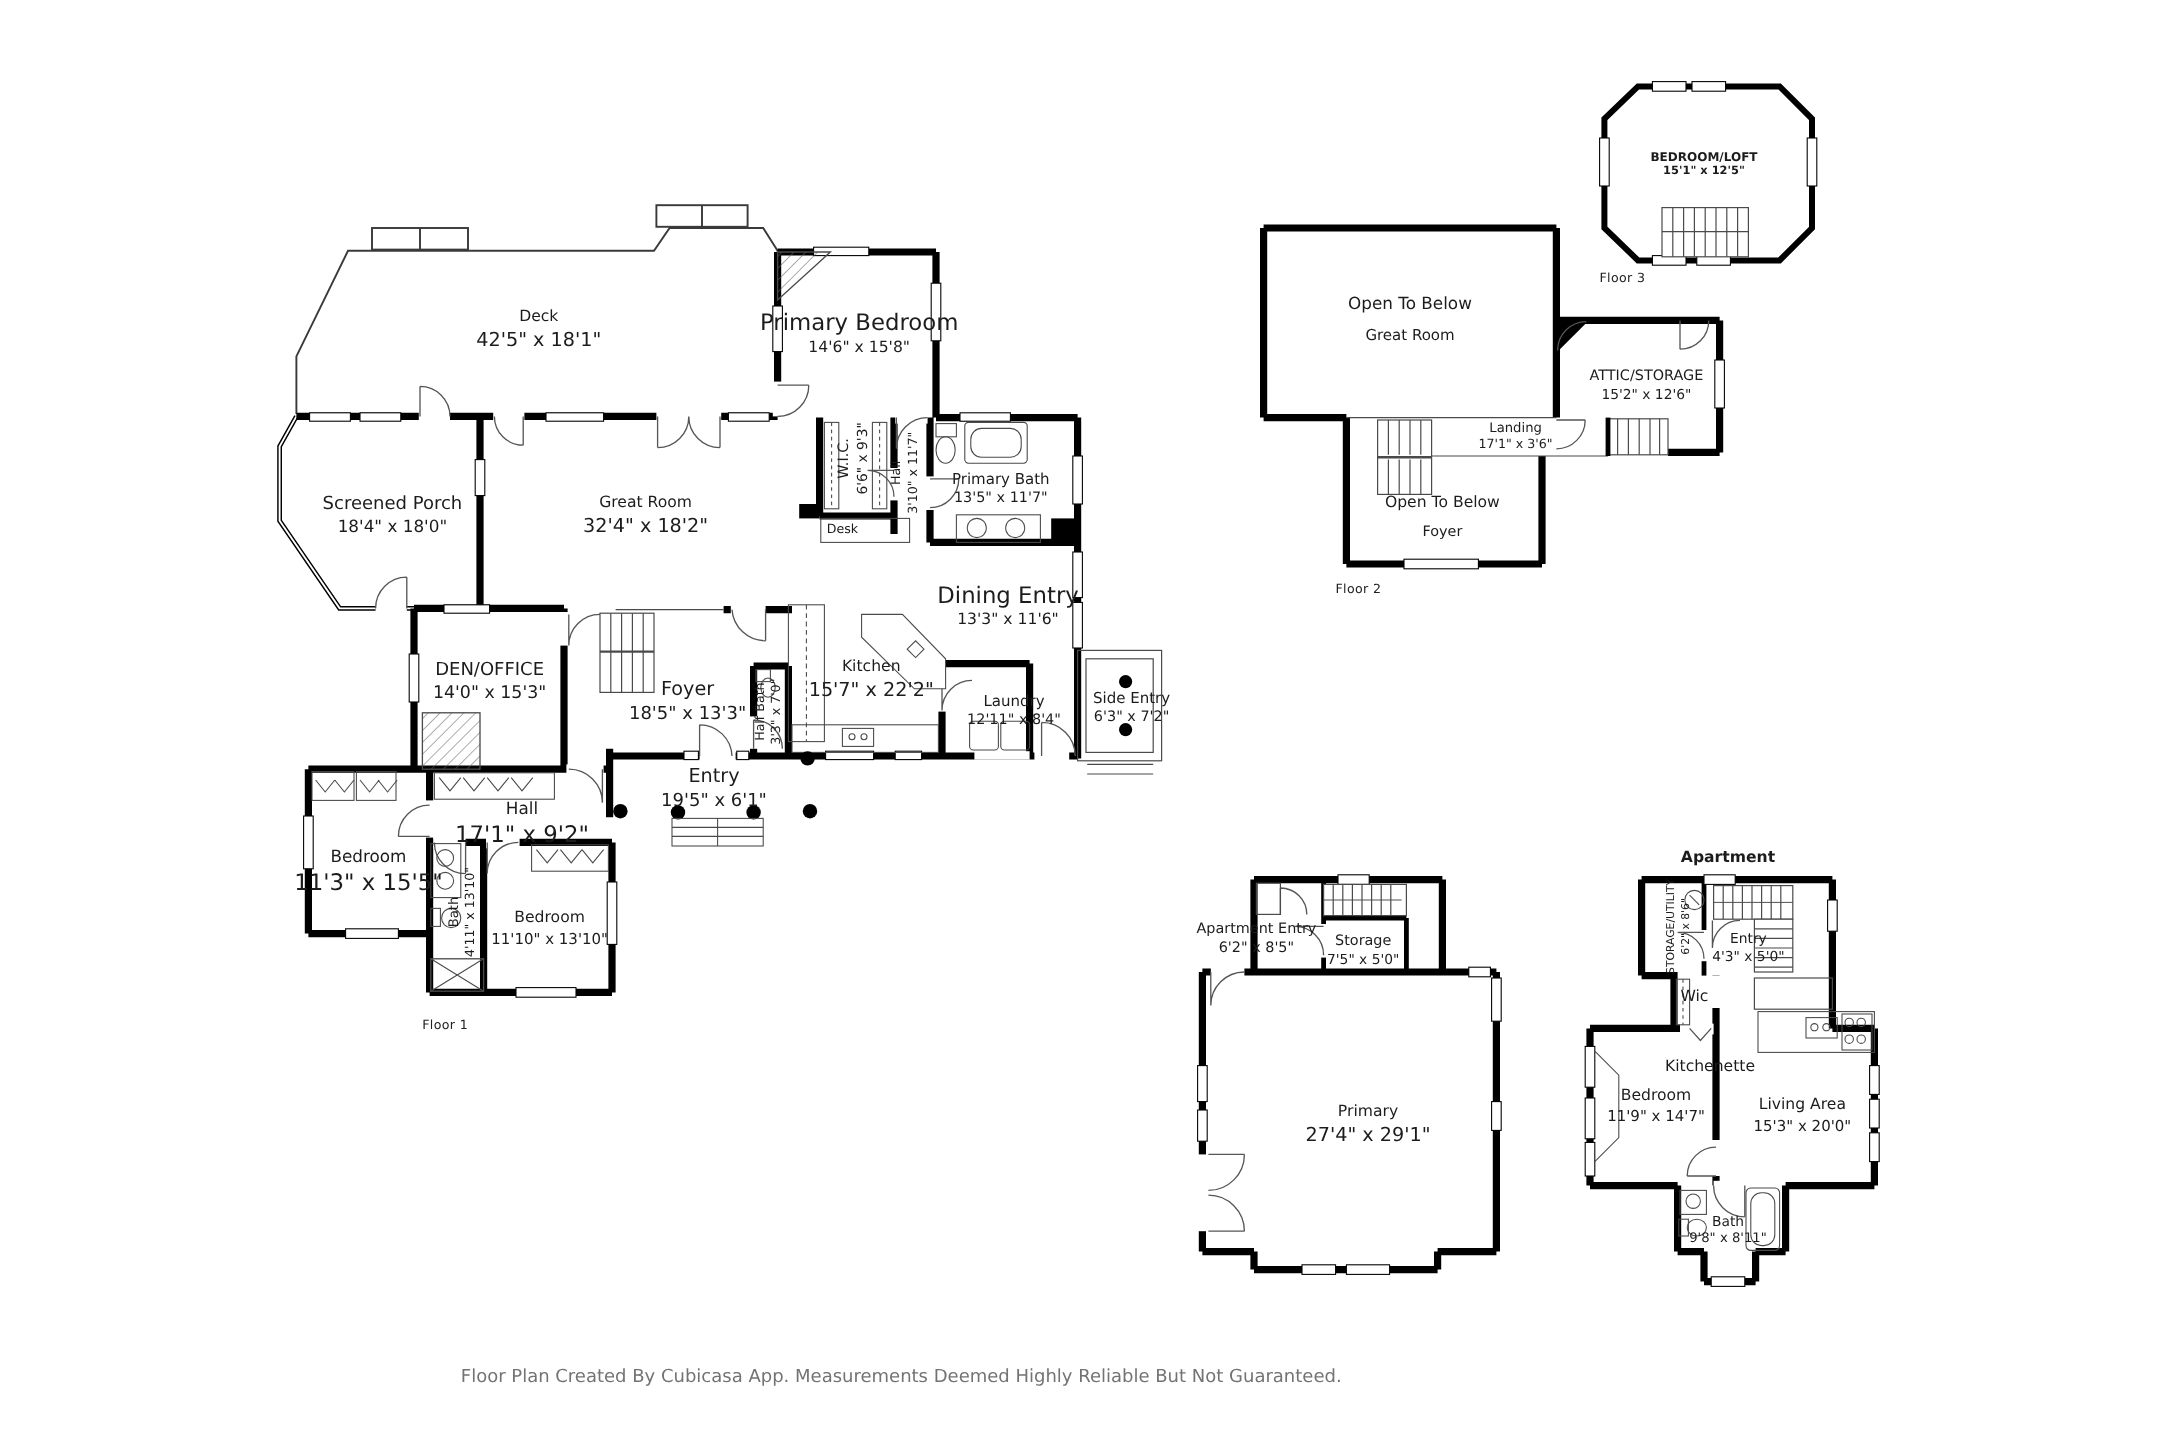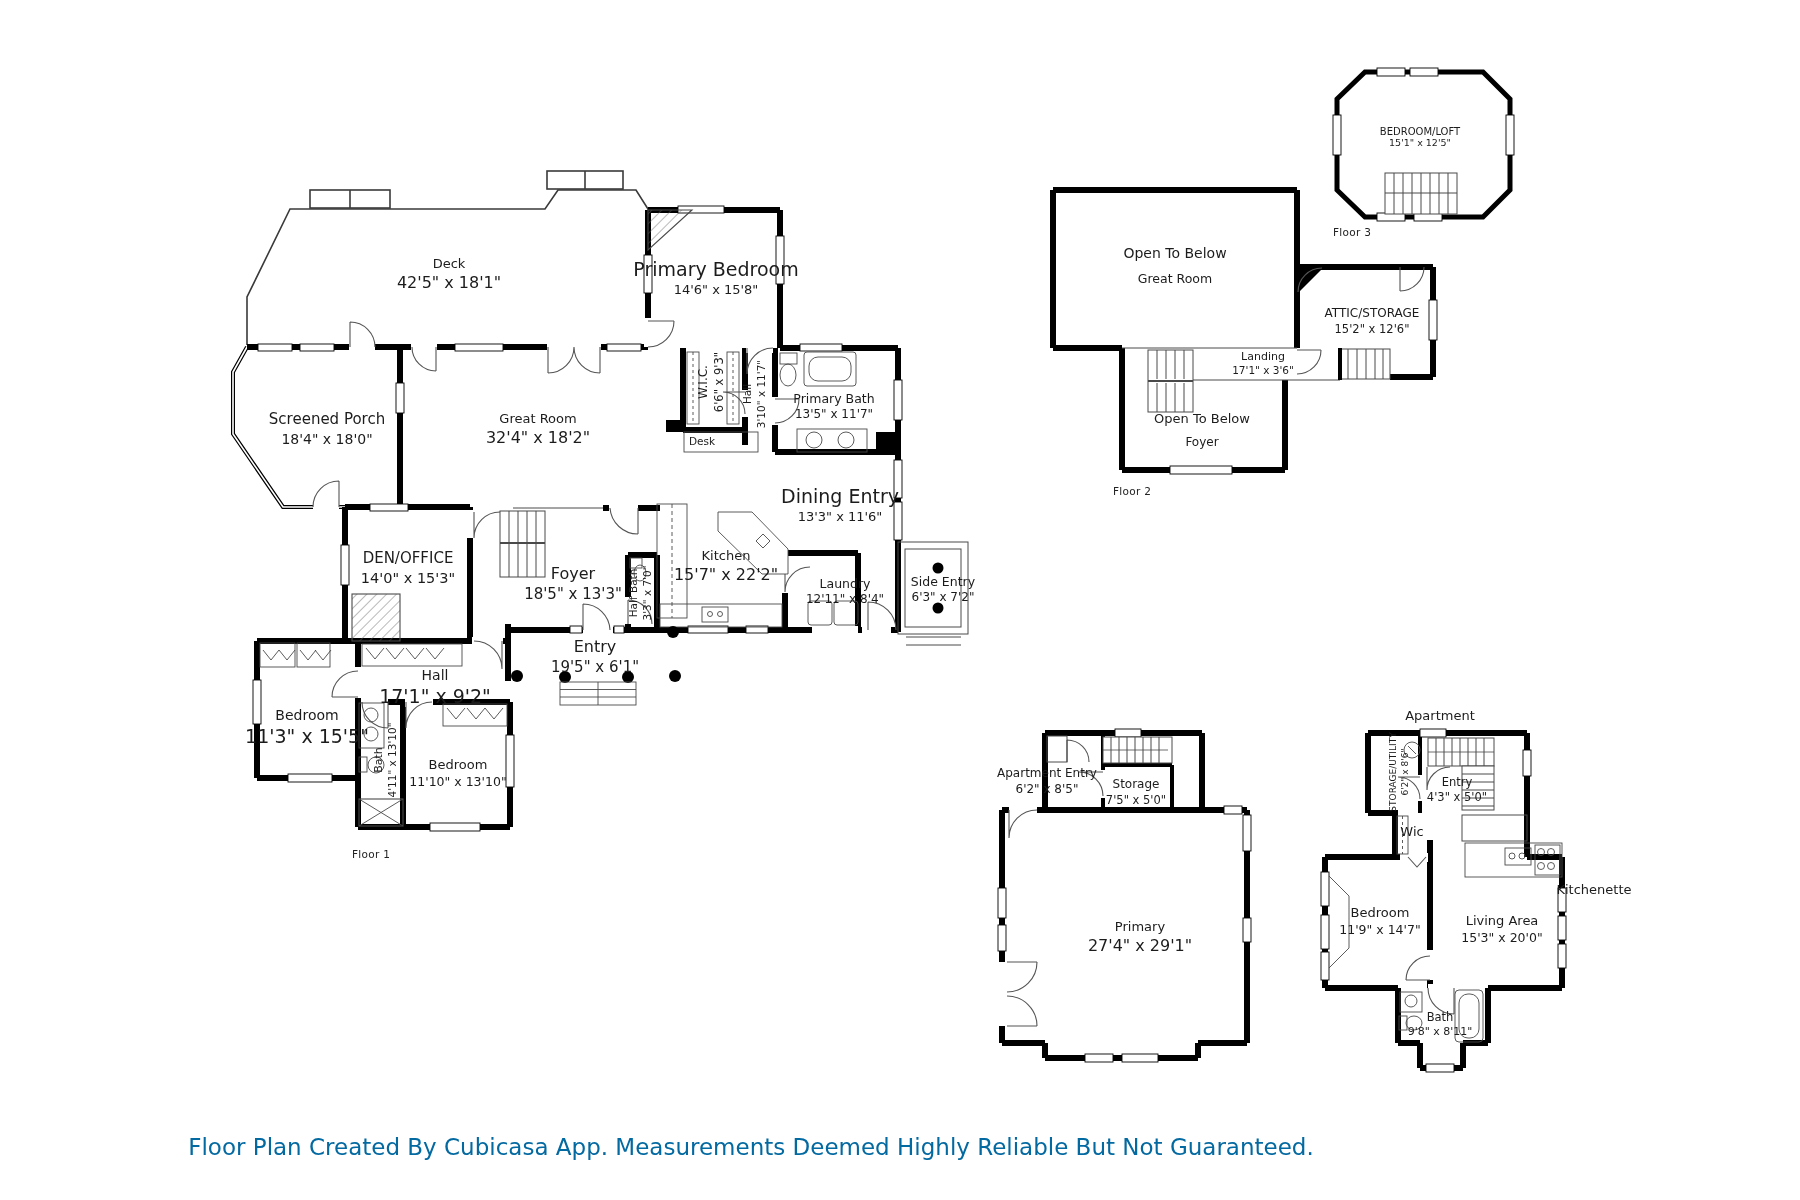--- a/index.html
+++ b/index.html
@@ -7,26 +7,26 @@
         font-family:"DejaVu Sans","Liberation Sans",sans-serif;}
   #plan svg{position:absolute;left:0;top:0;}
   .lbl{position:absolute;transform:translate(-50%,-50%);text-align:center;white-space:nowrap;
        color:#1c1c1c;line-height:1.3;z-index:5;}
   .lbl.v{transform:translate(-50%,-50%) rotate(-90deg);}
   .nm,.dm,.sub{display:block;}
   .s17{font-size:13px}.s16{font-size:16px}.s15{font-size:15px}.s145{font-size:14.5px}
   .s14{font-size:14px}.s135{font-size:19px}.s13{font-size:13px}.s125{font-size:12.5px}
   .s12{font-size:12px}.s115{font-size:11.5px}.s11{font-size:11px}.s105{font-size:10.5px}
   .s10{font-size:10px}.s95{font-size:9.5px}.s9{font-size:9px}
-  .bold{font-weight:400}
+  .bold{font-weight:700}
   .flabel{font-size:10.5px;font-weight:400;color:#222;letter-spacing:.3px}
   .gap9 .sub{margin-top:9px}
   .gap7 .sub{margin-top:7px}
   .caption{position:absolute;left:751px;top:1147px;transform:translate(-50%,-50%);
-           font-size:23px;color:#0369a1;white-space:nowrap;}
+           font-size:15px;color:#737373;white-space:nowrap;}
 </style>
 </head>
 <body>
 
 <div id="plan">
 
 <svg width="1800" height="1200" viewBox="0 0 1800 1200">
   <defs>
     <pattern id="hatch" width="7" height="7" patternUnits="userSpaceOnUse" patternTransform="rotate(45)">
       <line x1="0" y1="0" x2="0" y2="7" stroke="#666" stroke-width="0.9"></line>
@@ -516,21 +516,21 @@
     <span class="nm s115">Entry</span>
     <span class="dm s115">4'3" x 5'0"</span>
   </div>
   <div class="lbl" style="left:1412px;top:832px">
     <span class="nm s13">Wic</span>
   </div>
   <div class="lbl" style="left:1380px;top:922px">
     <span class="nm s13">Bedroom</span>
     <span class="dm s125">11'9" x 14'7"</span>
   </div>
-  <div class="lbl" style="left:1594px;top:890px">
+  <div class="lbl" style="left:1425px;top:890px">
     <span class="nm s13">Kitchenette</span>
   </div>
   <div class="lbl" style="left:1502px;top:930px">
     <span class="nm s13">Living Area</span>
     <span class="dm s125">15'3" x 20'0"</span>
   </div>
   <div class="lbl" style="left:1440px;top:1025px">
     <span class="nm s115">Bath</span>
     <span class="dm s11">9'8" x 8'11"</span>
   </div>

